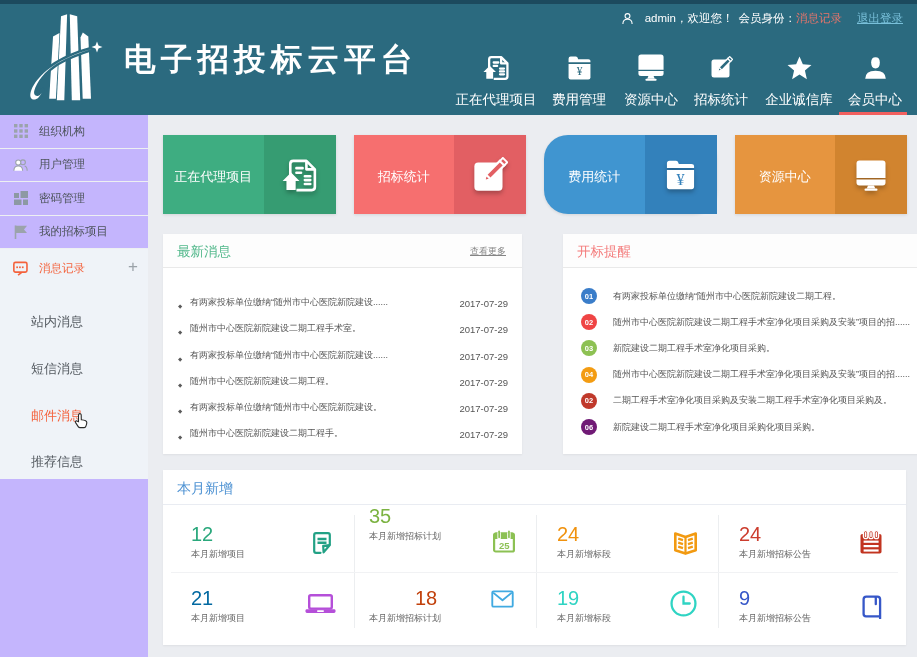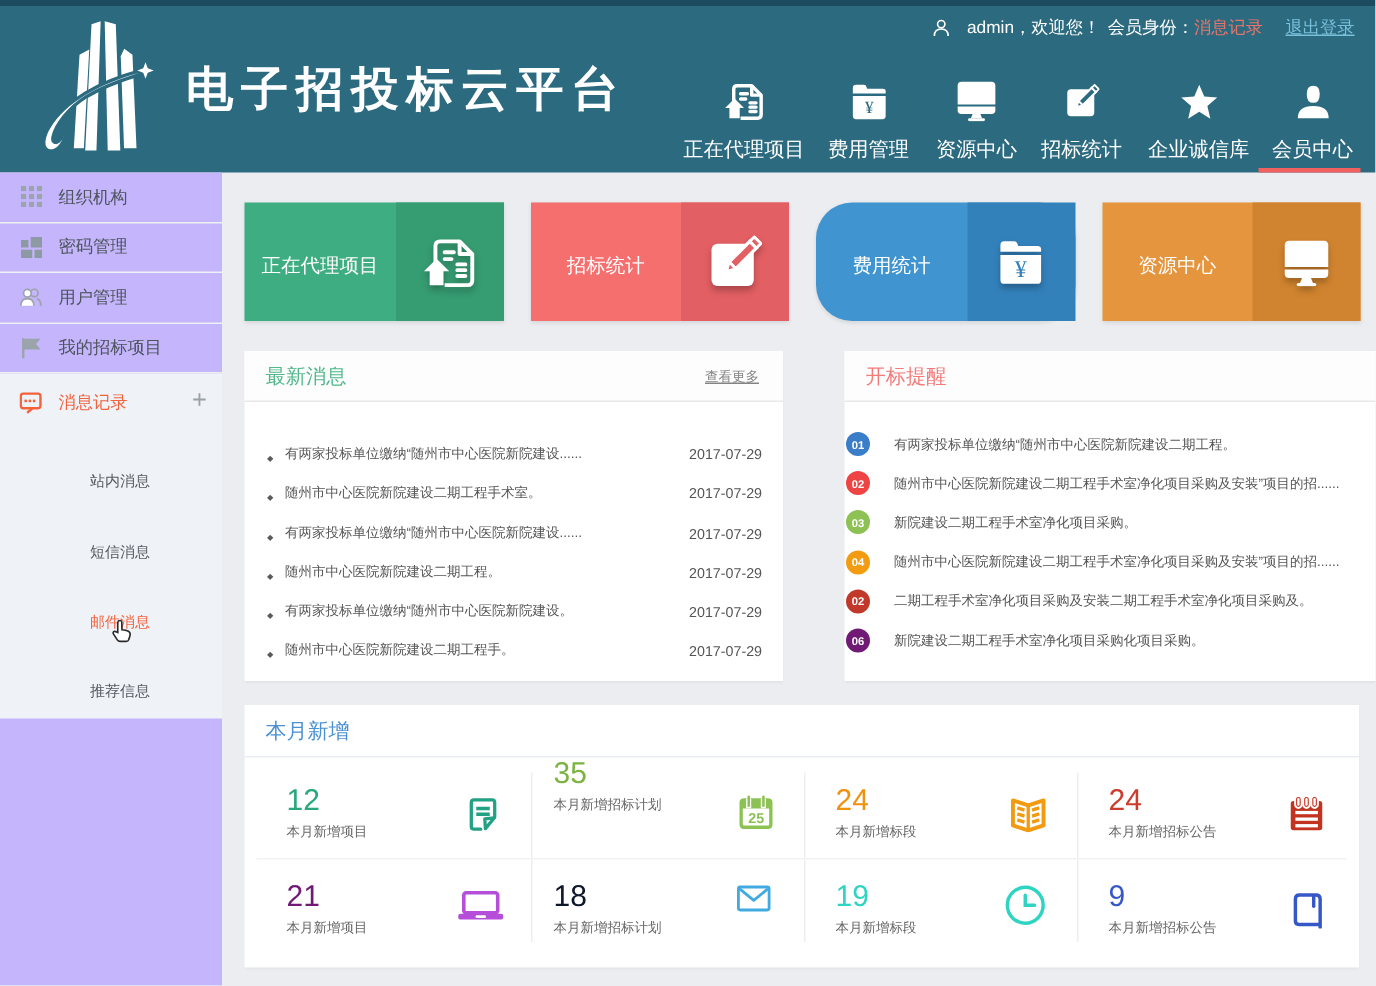--- a/index.html
+++ b/index.html
@@ -23,39 +23,39 @@
 #sidebar { left:0; top:115px; width:148px; height:542px; background:#c4b5fd; }
 .m-item { position:relative; height:33.5px; display:flex; align-items:center; border-bottom:1px solid #edf0f2; }
 .m-item .mic { width:15px; height:15px; margin-left:13px; display:flex; align-items:center; justify-content:center;}
 .m-item .mtext { font-size:11.5px; color:#4d545b; margin-left:11px; }
 #msg-group { background:#eff3f8; padding-bottom:5px; }
 #msg-head { height:38px; display:flex; align-items:center; position:relative; }
 #msg-head .mic { width:15px; height:15px; margin-left:13px; display:flex; align-items:center; justify-content:center;}
 #msg-head .mtext { font-size:11.5px; margin-left:11px; }
 #msg-head .mtext { color:#f4623c; }
 #msg-head .plus { position:absolute; right:10px; top:8px; color:#9aa2a8; font-size:17px; font-weight:400; }
-.sub-item { height:22.8px; line-height:22.8px; padding-left:60px; font-size:10px; color:#555b61;margin-top:24px; }
+.sub-item { height:22.8px; line-height:22.8px; padding-left:31px; font-size:13px; color:#555b61;margin-top:24px; }
 
 
 .card { position:absolute; top:135px; width:172.5px; height:79px; color:#fff; box-shadow:0 1px 3px rgba(0,0,0,0.10); }
 .card .clabel { position:absolute; left:0; top:33px; width:100.5px; text-align:center; font-size:13px; }
 .card .cicon { position:absolute; right:0; top:0; width:72px; height:79px; display:flex; align-items:center; justify-content:center; }
 .card .cicon svg { filter:drop-shadow(0 3px 2px rgba(0,0,0,0.25)); margin-top:1px; }
 
 
 .panel { position:absolute; background:#fff; box-shadow:0 1px 2px rgba(0,0,0,0.06); }
 .phead { height:34px; line-height:34px; border-bottom:1px solid #e9e9e9; background:#fdfdfd; position:relative; }
 .phead .ptitle { margin-left:14px; font-size:13.5px; }
 .phead .more { position:absolute; right:16px; top:0; font-size:9px; color:#848484; text-decoration:underline; }
 .news-item { height:26.2px; display:flex; align-items:flex-end; font-size:9px; color:#555; }
 .news-item .diam { width:10px; margin-left:15px; font-size:5.5px; color:#5a5a5a; }
 .news-item .ntext { flex:1; margin-left:2px; white-space:nowrap; overflow:hidden; }
 .news-item .ndate { margin-right:14px; color:#555; font-size:9.5px; }
 .open-item { height:26.2px; display:flex; align-items:center; font-size:9px; color:#555; }
-.open-item .onum { width:16px; height:16px; border-radius:50%; margin-left:1px; color:#fff; font-size:7.5px; font-weight:bold; display:flex; align-items:center; justify-content:center; }
+.open-item .onum { width:16px; height:16px; border-radius:50%; margin-left:18px; color:#fff; font-size:7.5px; font-weight:bold; display:flex; align-items:center; justify-content:center; }
 .open-item .otext { margin-left:16px; white-space:nowrap; overflow:hidden; max-width:320px; }
 .stat-cell { position:absolute; height:66px; }
 .stat-num { font-size:20px; }
 .stat-label { font-size:9px; color:#666; margin-top:2px; }
 .vline { position:absolute; top:10px; width:1px; height:113px; background:#eceef0; }
 .hline { position:absolute; left:8px; top:66.5px; width:727px; height:1px; background:#f1f2f4; }
 </style>
 </head>
 <body>
 <div class="abs" id="topstrip"></div>
@@ -161,39 +161,39 @@
         <rect x="0" y="10.6" width="3.4" height="3.4"></rect>
             <rect x="5.3" y="10.6" width="3.4" height="3.4"></rect>
             <rect x="10.6" y="10.6" width="3.4" height="3.4"></rect>
           </g>
       </svg>
     </div>
     <div class="mtext">组织机构</div>
   </div>
   <div class="m-item">
     <div class="mic">
+      <svg width="18" height="16" viewBox="0 0 20 17" fill="none" stroke="#9ba3ab" stroke-width="1.5">
+        <circle cx="13.2" cy="4.9" r="3.3"></circle>
+        <path d="M 15.4,9.9 C 17.9,10.5 18.9,12.5 18.9,16.2"></path>
+        <circle cx="7" cy="5.2" r="3.4" fill="#fff"></circle>
+        <path d="M 1.2,16.2 C 1.2,11.7 4,9.9 7,9.9 C 10,9.9 12.8,11.7 12.8,16.2" fill="#fff"></path>
+      </svg>
+    </div>
+    <div class="mtext">用户管理</div>
+  </div>
+  <div class="m-item">
+    <div class="mic">
       <svg width="14" height="14" viewBox="0 0 14 14" fill="#8d99a3">
         <rect x="0" y="2" width="5" height="5"></rect>
           <rect x="6.5" y="0" width="7.5" height="7"></rect>
         <rect x="0" y="8.5" width="7.5" height="5.5"></rect>
           <rect x="9" y="8.5" width="5" height="5.5"></rect>
       </svg>
     </div>
     <div class="mtext">密码管理</div>
-  </div>
-  <div class="m-item">
-    <div class="mic">
-      <svg width="18" height="16" viewBox="0 0 20 17" fill="none" stroke="#9ba3ab" stroke-width="1.5">
-        <circle cx="13.2" cy="4.9" r="3.3"></circle>
-        <path d="M 15.4,9.9 C 17.9,10.5 18.9,12.5 18.9,16.2"></path>
-        <circle cx="7" cy="5.2" r="3.4" fill="#fff"></circle>
-        <path d="M 1.2,16.2 C 1.2,11.7 4,9.9 7,9.9 C 10,9.9 12.8,11.7 12.8,16.2" fill="#fff"></path>
-      </svg>
-    </div>
-    <div class="mtext">用户管理</div>
   </div>
   <div class="m-item">
     <div class="mic">
       <svg width="14" height="15" viewBox="0 0 14 15">
         <path d="M 1.5,1.5 L 1.5,15" stroke="#9ba3ab" stroke-width="1.6"></path>
         <path d="M 1.5,1.8 L 13,1.8 L 10,5.4 L 13,9 L 1.5,9 Z" fill="#9ba3ab"></path>
       </svg>
     </div>
     <div class="mtext">我的招标项目</div>
   </div>
@@ -352,25 +352,25 @@
       </div>
     <div class="stat-cell" style="left:394px; top:18px;">
         <div class="stat-num" style="color:#f0920e;">24</div>
         <div class="stat-label">本月新增标段</div>
       </div>
     <div class="stat-cell" style="left:576px; top:18px;">
         <div class="stat-num" style="color:#cc3d2e;">24</div>
         <div class="stat-label">本月新增招标公告</div>
       </div>
     <div class="stat-cell" style="left:28px; top:82px;">
-        <div class="stat-num" style="color:#701a75;">21</div>
+        <div class="stat-num" style="color:#0369a1;">21</div>
         <div class="stat-label">本月新增项目</div>
       </div>
     <div class="stat-cell" style="left:206px; top:82px;">
-        <div class="stat-num" style="color:#0f172a;">18</div>
+        <div class="stat-num" style="color:#c2410c;margin-left:46px;">18</div>
         <div class="stat-label">本月新增招标计划</div>
       </div>
     <div class="stat-cell" style="left:394px; top:82px;">
         <div class="stat-num" style="color:#2fd4c3;">19</div>
         <div class="stat-label">本月新增标段</div>
       </div>
     <div class="stat-cell" style="left:576px; top:82px;">
         <div class="stat-num" style="color:#3657c8;">9</div>
         <div class="stat-label">本月新增招标公告</div>
       </div>

